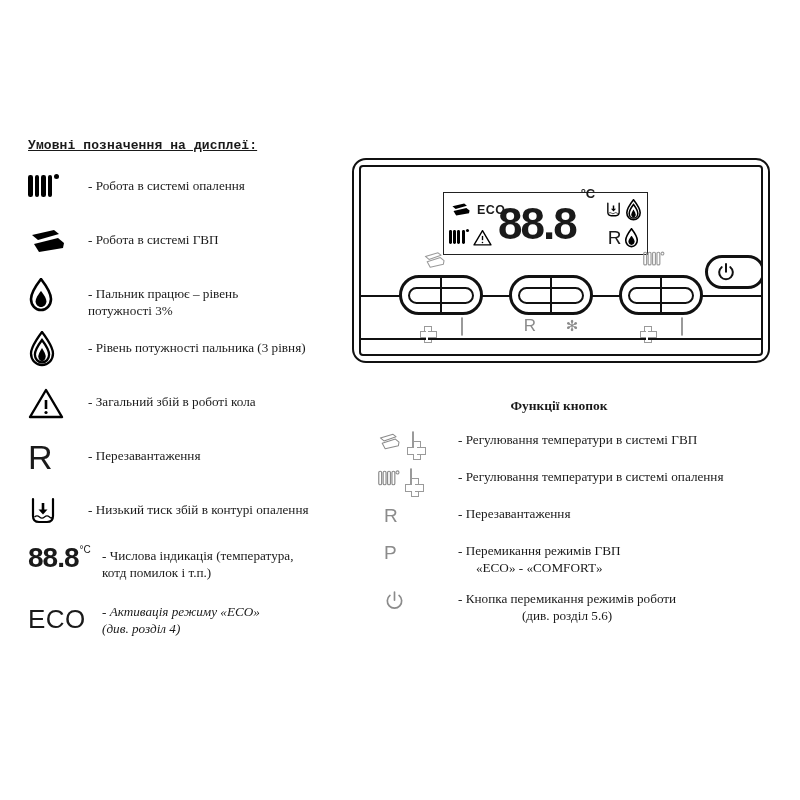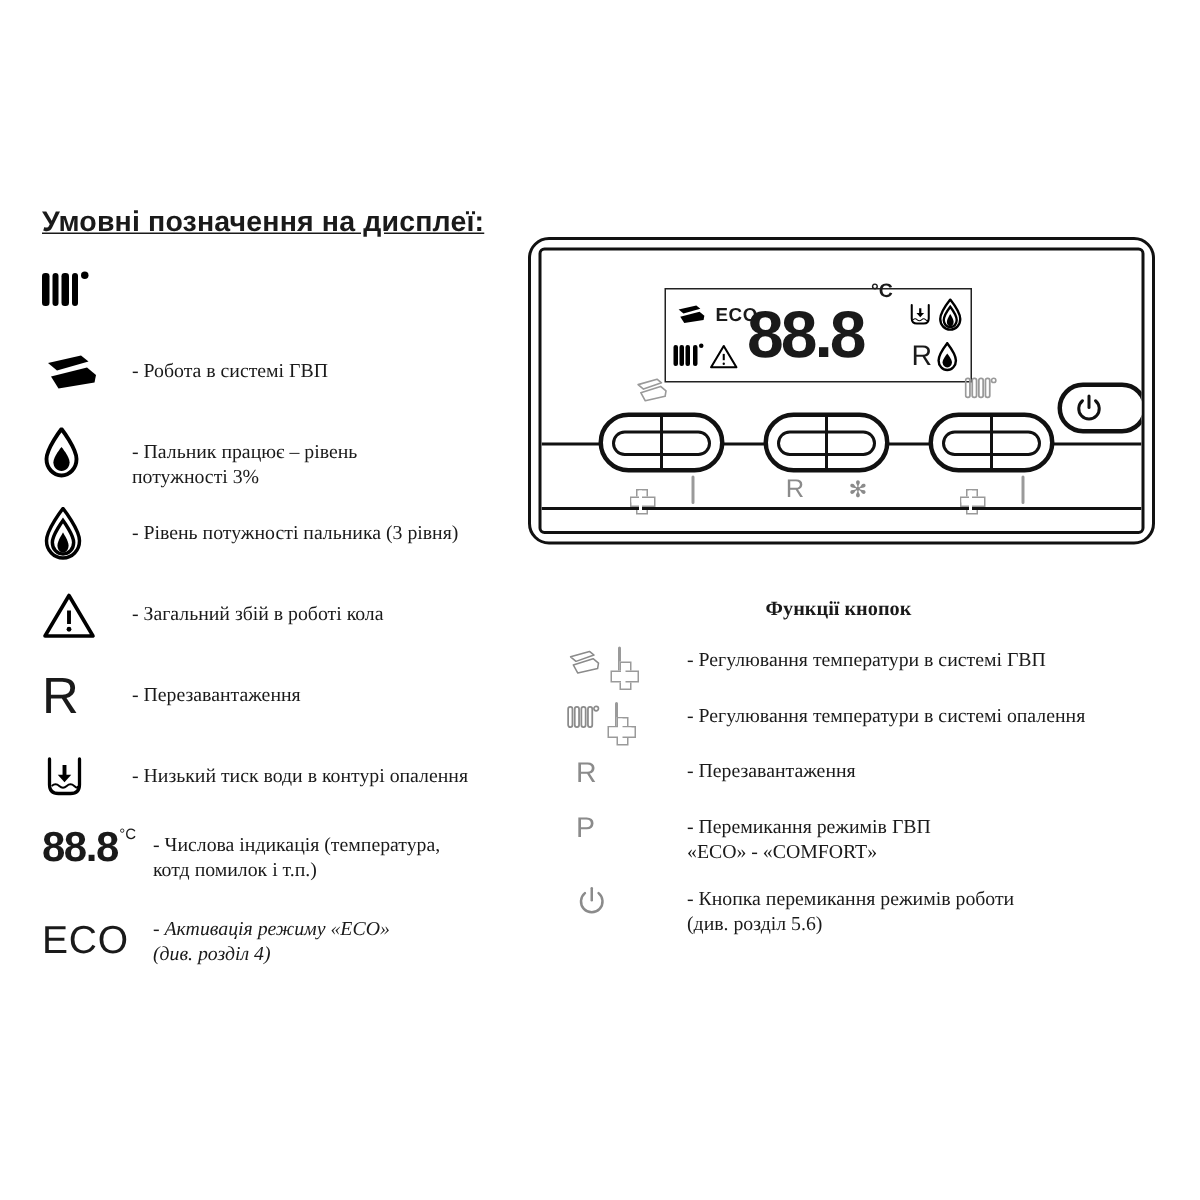--- a/index.html
+++ b/index.html
@@ -9,22 +9,22 @@
     background:#ffffff;
     font-family:"Liberation Serif", serif;
     color:#1a1a1a;
     position:relative;
     overflow:hidden;
   }
 
   
   #legend-panel { position:absolute; left:26px; top:138px; width:350px; }
   #legend-title {
-    font-family:Liberation Sans, sans-serif;
-    font-weight:bold; font-size:19px;
+    font-family:Liberation Mono, monospace;
+    font-weight:bold; font-size:13px;
     text-decoration:underline;
     letter-spacing:.1px;
     margin:0 0 14px 2px;
   }
   .legend-row {
     display:flex; align-items:flex-start;
     margin-bottom:10px;
     min-height:44px;
   }
   .legend-icon {
@@ -144,21 +144,21 @@
     font-weight:bold; font-size:13.5px; text-align:center;
     margin:0 0 14px 0; padding-right:20px;
   }
   .fn-row { display:flex; align-items:flex-start; margin-bottom:11px; }
   .fn-icons {
     width:84px; flex:0 0 84px;
     display:flex; align-items:center; gap:5px;
     min-height:26px; padding-left:4px;
   }
   .fn-icons.single { justify-content:flex-start; padding-left:10px; }
-  .fn-text { font-size:13.2px; line-height:17px; white-space:pre-line; padding-top:3px; }
+  .fn-text { font-size:13.2px; line-height:17px; white-space:pre-line; padding-top:3px;text-align:center; }
   .gly-out {
     font-family:"Liberation Sans", sans-serif;
     font-size:19px; color:#8b8b8b; line-height:1;
   }
 
   
   .plus-out { width:17px; height:17px; position:relative; flex:0 0 17px; }
   .plus-out::before, .plus-out::after {
     content:""; position:absolute; background:#fff;
     border:1.3px solid #9a9a9a;
@@ -197,20 +197,21 @@
   <div class="legend-row">
     <div class="legend-icon">
       <div class="radiator">
           <span class="bar"></span>
           <span class="bar"></span>
           <span class="bar"></span>
           <span class="bar"></span>
           <span class="dot"></span>
         </div>
     </div>
+    <div class="legend-text">- Робота в системі опалення</div>
   </div>
 
   <div class="legend-row">
     <div class="legend-icon">
       <svg class="ico" width="40" height="28" viewBox="0 0 40 28">
         <path d="M4 8 L26 3 L31 7 L10 13 Z" fill="#000"></path>
         <path d="M6 17 L30 11 L36 16 L35 21 L11 25 Z" fill="#000"></path>
       </svg>
     </div>
     <div class="legend-text">- Робота в системі ГВП</div>
@@ -258,21 +259,21 @@
 
   <div class="legend-row">
     <div class="legend-icon">
       <svg class="ico" width="30" height="30" viewBox="0 0 30 30">
         <path d="M5 3 L5 20 Q5 26 11 26 L19 26 Q25 26 25 20 L25 3" fill="none" stroke="#000" stroke-width="2.2" stroke-linecap="round"></path>
         <path d="M15 7 L15 16" stroke="#000" stroke-width="2.6"></path>
         <path d="M10.5 13.5 L15 18.5 L19.5 13.5 Z" fill="#000"></path>
         <path d="M6.5 21 Q9 18.8 11.5 21 T16.5 21 T21.5 21 T24 21" fill="none" stroke="#000" stroke-width="1.3"></path>
       </svg>
     </div>
-    <div class="legend-text">- Низький тиск води в контурі опалення</div>
+    <div class="legend-text">- Низький тиск збій в контурі опалення</div>
   </div>
 
   <div class="legend-row">
     <div class="legend-icon" style="width:76px;flex:0 0 76px;align-items:flex-start;">
       <span style="font-family:'Liberation Sans',sans-serif;font-weight:bold;font-size:28px;letter-spacing:-1px;line-height:26px;">88.8</span>
       <span style="font-family:'Liberation Sans',sans-serif;font-size:10px;line-height:10px;margin-left:1px;">°C</span>
     </div>
     <div class="legend-text" style="padding-top:2px;">- Числова індикація (температура,
 котд помилок і т.п.)</div>
   </div>

